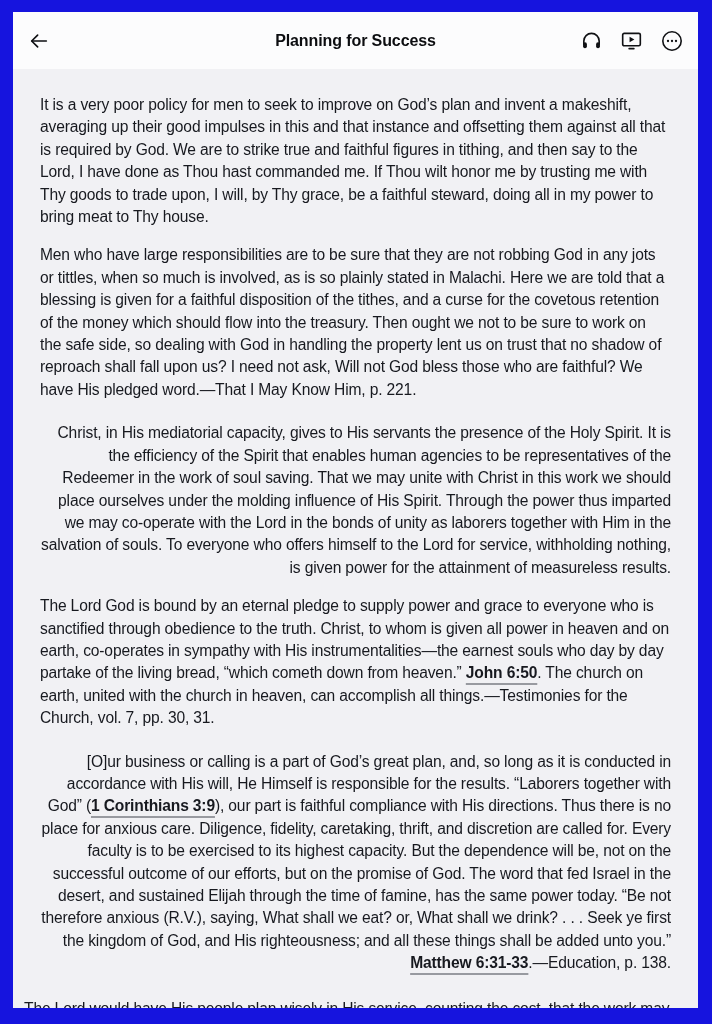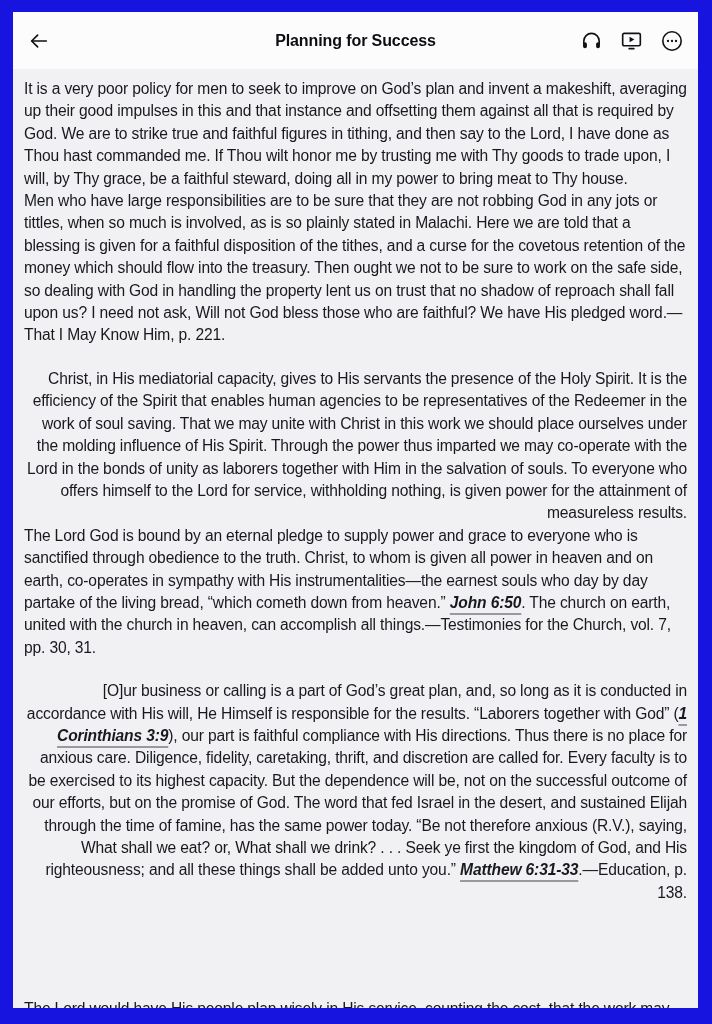--- a/index.html
+++ b/index.html
@@ -41,30 +41,29 @@
     background: none; border: none; padding: 1px; cursor: pointer;
     display: flex; align-items: center; color: #101114;
   }
   .content {
     padding: 9px 11px 0 11px;
     height: 930px; overflow: hidden;
     font-size: 15.6px; line-height: 22.4px;
     letter-spacing: -0.15px;
     color: #17191F;
   }
-  .content p { margin: 0; }
+  .content p { margin: 16px; }
   .content p.gap { margin-top: 21px; text-align: right; }
   .ref {
     font-weight: 700;
     text-decoration: underline;
     text-decoration-color: #989AA0;
     text-decoration-thickness: 1.5px;
     text-underline-offset: 5px;
     cursor: pointer;
-    font-style: italic;
   }
   .partial-line {
     position: absolute; left: 11px; right: 11px; top: 986px;
     height: 10px; overflow: hidden;
     font-size: 15.6px; line-height: 22.4px;
     letter-spacing: -0.15px;
     color: #17191F;
     background: #F1F1F4;
   }
 </style>

